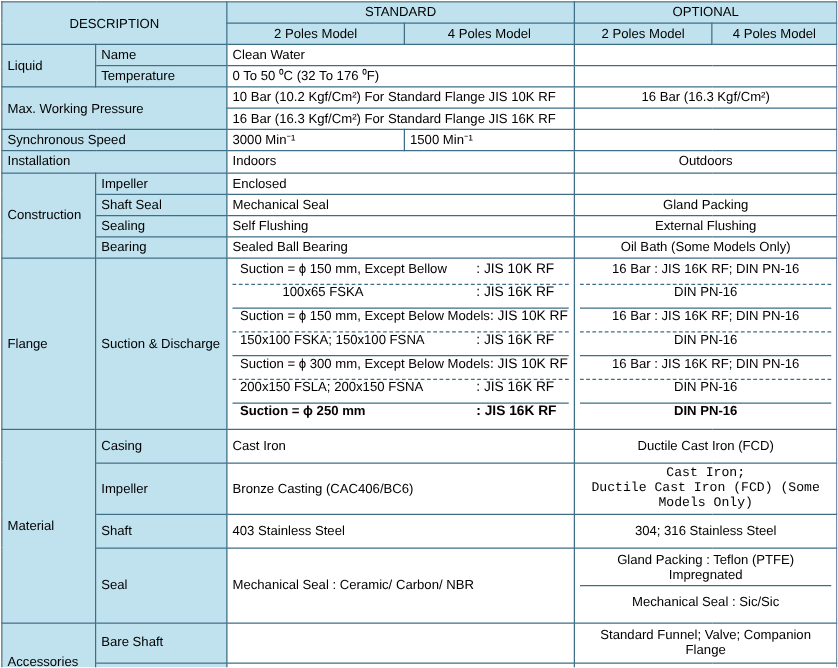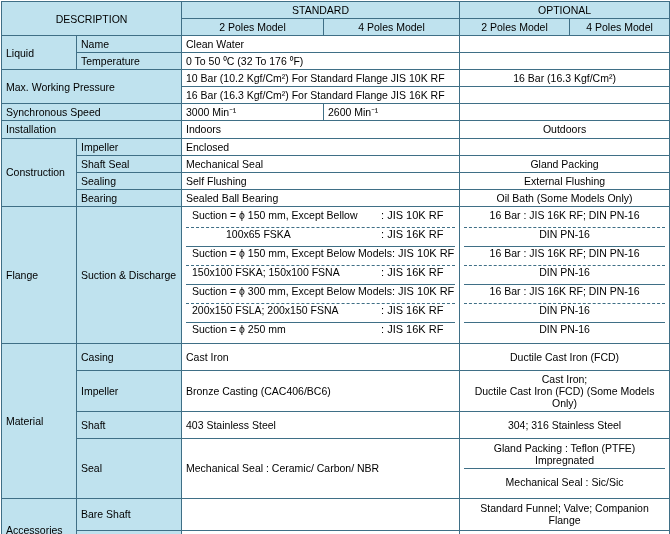--- a/index.html
+++ b/index.html
@@ -21,31 +21,31 @@
   .sub{background:#bfe2ee;font-size:11px;padding-left:6px;}
   .val{background:#ffffff;text-align:left;font-size:10.5px;padding-left:6px;margin-top:12px;}
   .val-c{background:#ffffff;text-align:center;font-size:10.5px;}
   .flangebox{padding:0;}
   .flangebox .line{
     display:flex;
     border-bottom:1px dashed #3f6f86;
     height:18px;
     align-items:flex-start;
   }
-  .flangebox .line.last{border-bottom:none;}
+  .flangebox .line.last{border-bottom:none;font-weight:bold;}
   .flangebox .line.solid{border-bottom:1px solid #3f6f86;}
   .flangebox .txt{flex:1;padding-left:6px;font-size:10.5px;white-space:nowrap;}
   .flangebox .std{width:74px;text-align:left;font-size:11px;white-space:nowrap;}
   .stackcell{padding:0;}
   .stackcell .row1,.stackcell .row2{
     height:27px;display:flex;align-items:center;justify-content:center;
     font-size:10.5px;text-align:center;padding:0 4px;
   }
   .stackcell .row1{border-bottom:1px solid #3f6f86;}
-  .twoline{text-align:center;font-size:10.5px;line-height:1.25;}
+  .twoline{text-align:center;font-size:10.5px;line-height:1.25;font-family:Liberation Mono, monospace;}
 </style>
 </head>
 <body>
 
 <div class="sheet">
 <table class="spec">
   <colgroup>
     <col style="width:75px">
     <col style="width:105px">
     <col style="width:142px">
@@ -85,21 +85,21 @@
     <td class="val-c" colspan="2">16 Bar (16.3 Kgf/Cm²)</td>
   </tr>
   <tr>
     <td class="val" colspan="2">16 Bar (16.3 Kgf/Cm²) For Standard Flange JIS 16K RF</td>
     <td class="val-c" colspan="2"></td>
   </tr>
 
   <tr>
     <td class="lbl" colspan="2">Synchronous Speed</td>
     <td class="val">3000 Min⁻¹</td>
-    <td class="val">2600 Min⁻¹</td>
+    <td class="val">1500 Min⁻¹</td>
     <td class="val" colspan="2"></td>
   </tr>
 
   <tr>
     <td class="lbl" colspan="2">Installation</td>
     <td class="val" colspan="2">Indoors</td>
     <td class="val-c" colspan="2">Outdoors</td>
   </tr>
 
   <tr>

